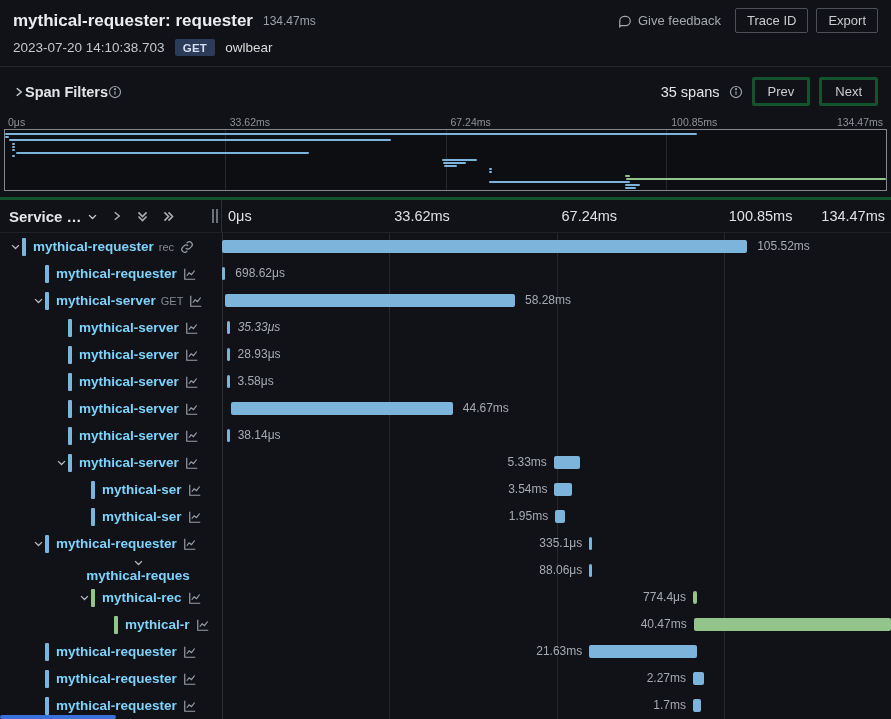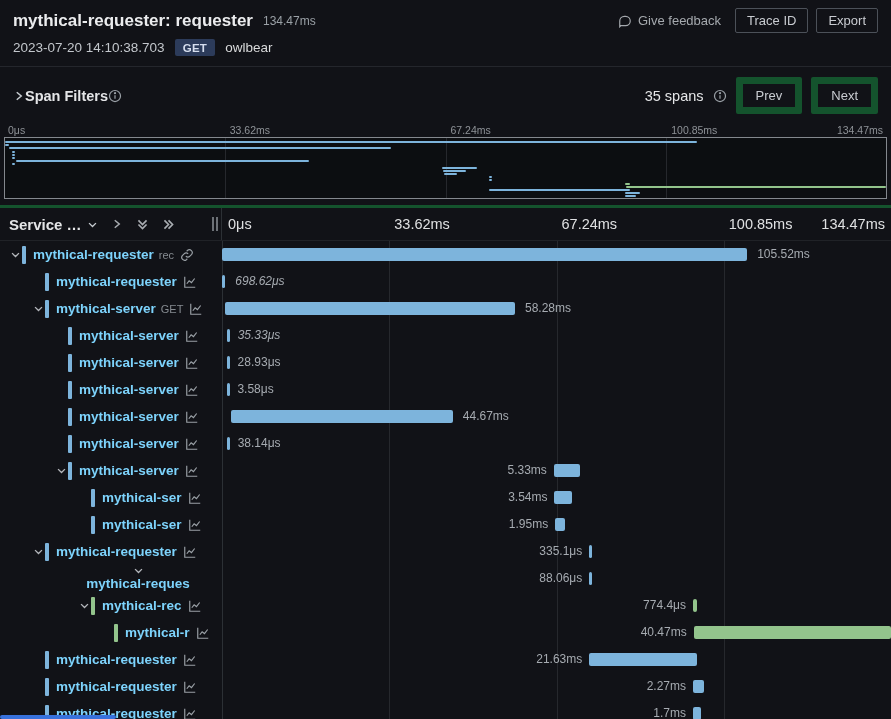--- a/index.html
+++ b/index.html
@@ -23,21 +23,21 @@
   .meta-row { display:flex; align-items:center; gap:10px; margin-top:6px; padding-bottom:10px; font-size:13.5px; color:#c3c7cc; }
   .method-badge { background:#2c3b5a; color:#d6deee; font-size:11.5px; font-weight:700; padding:2.5px 8px; border-radius:2px; letter-spacing:.3px; }
   .target-name { color:#d8d9da; }
   .header-divider { border-top:1px solid #24262c; }
 
   
   .filters-row { display:flex; align-items:center; padding:10px 13px; }
   .filters-label { font-weight:700; font-size:14.5px; color:#e4e5e7; }
   .filters-right { margin-left:auto; display:flex; align-items:center; gap:9px; }
   .span-count { font-weight:400; font-size:14.5px; color:#e4e5e7; }
-  .nav-btn { border:7px solid #14532d; border-radius:2px; background:transparent; color:#c9ccd1; font-size:13px; padding:4px 13px; font-family:inherit; cursor:pointer; }
+  .nav-btn { border:3px solid #14532d; border-radius:2px; background:transparent; color:#c9ccd1; font-size:13px; padding:4px 13px; font-family:inherit; cursor:pointer; }
   .icon-flex { display:flex; align-items:center; }
 
   
   .minimap { margin:0 4px; }
   .minimap-ticks { position:relative; height:13px; font-size:10.5px; color:#8e9297; }
   .minimap-box { position:relative; height:62px; border:1px solid #84888e; background:#0c0e11; overflow:hidden; }
   .tick { position:absolute; top:0; white-space:nowrap; }
   .gridline { position:absolute; top:0; bottom:0; width:1px; background:#26282d; }
   .mini-bar { position:absolute; height:2px; border-radius:1px; }
 
@@ -236,21 +236,21 @@
             <span class="svc-name">mythical-requester</span>
             <span class="row-icon">
               <svg width="14" height="14" viewBox="0 0 24 24" fill="none" stroke="#9aa0a6" stroke-width="2">
                 <path d="M3 3v18h18"></path>
                 <path d="M6.5 15l4-5 4 3 5.5-7"></path>
               </svg>
             </span>
           </div>
           <div class="row-timeline">
             <div class="bar" style="left: 0%; width: 0.5%; background: rgb(125, 180, 220);"></div>
-            <span class="dur-label" style="left: 0.5%; margin-left: 10px; font-style: italic;">698.62μs</span>
+            <span class="dur-label" style="left: 0.5%; margin-left: 10px;">698.62μs</span>
           </div>
         </div>
         <div class="row">
           <div class="row-left" style="padding-left: 31px;">
             <span class="chev-slot">
               <svg width="11" height="11" viewBox="0 0 16 16">
                 <path d="M3 6l5 5 5-5" fill="none" stroke="#b4b7bc" stroke-width="2"></path>
               </svg>
             </span>
             <span class="strip" style="background: rgb(125, 180, 220);"></span>

